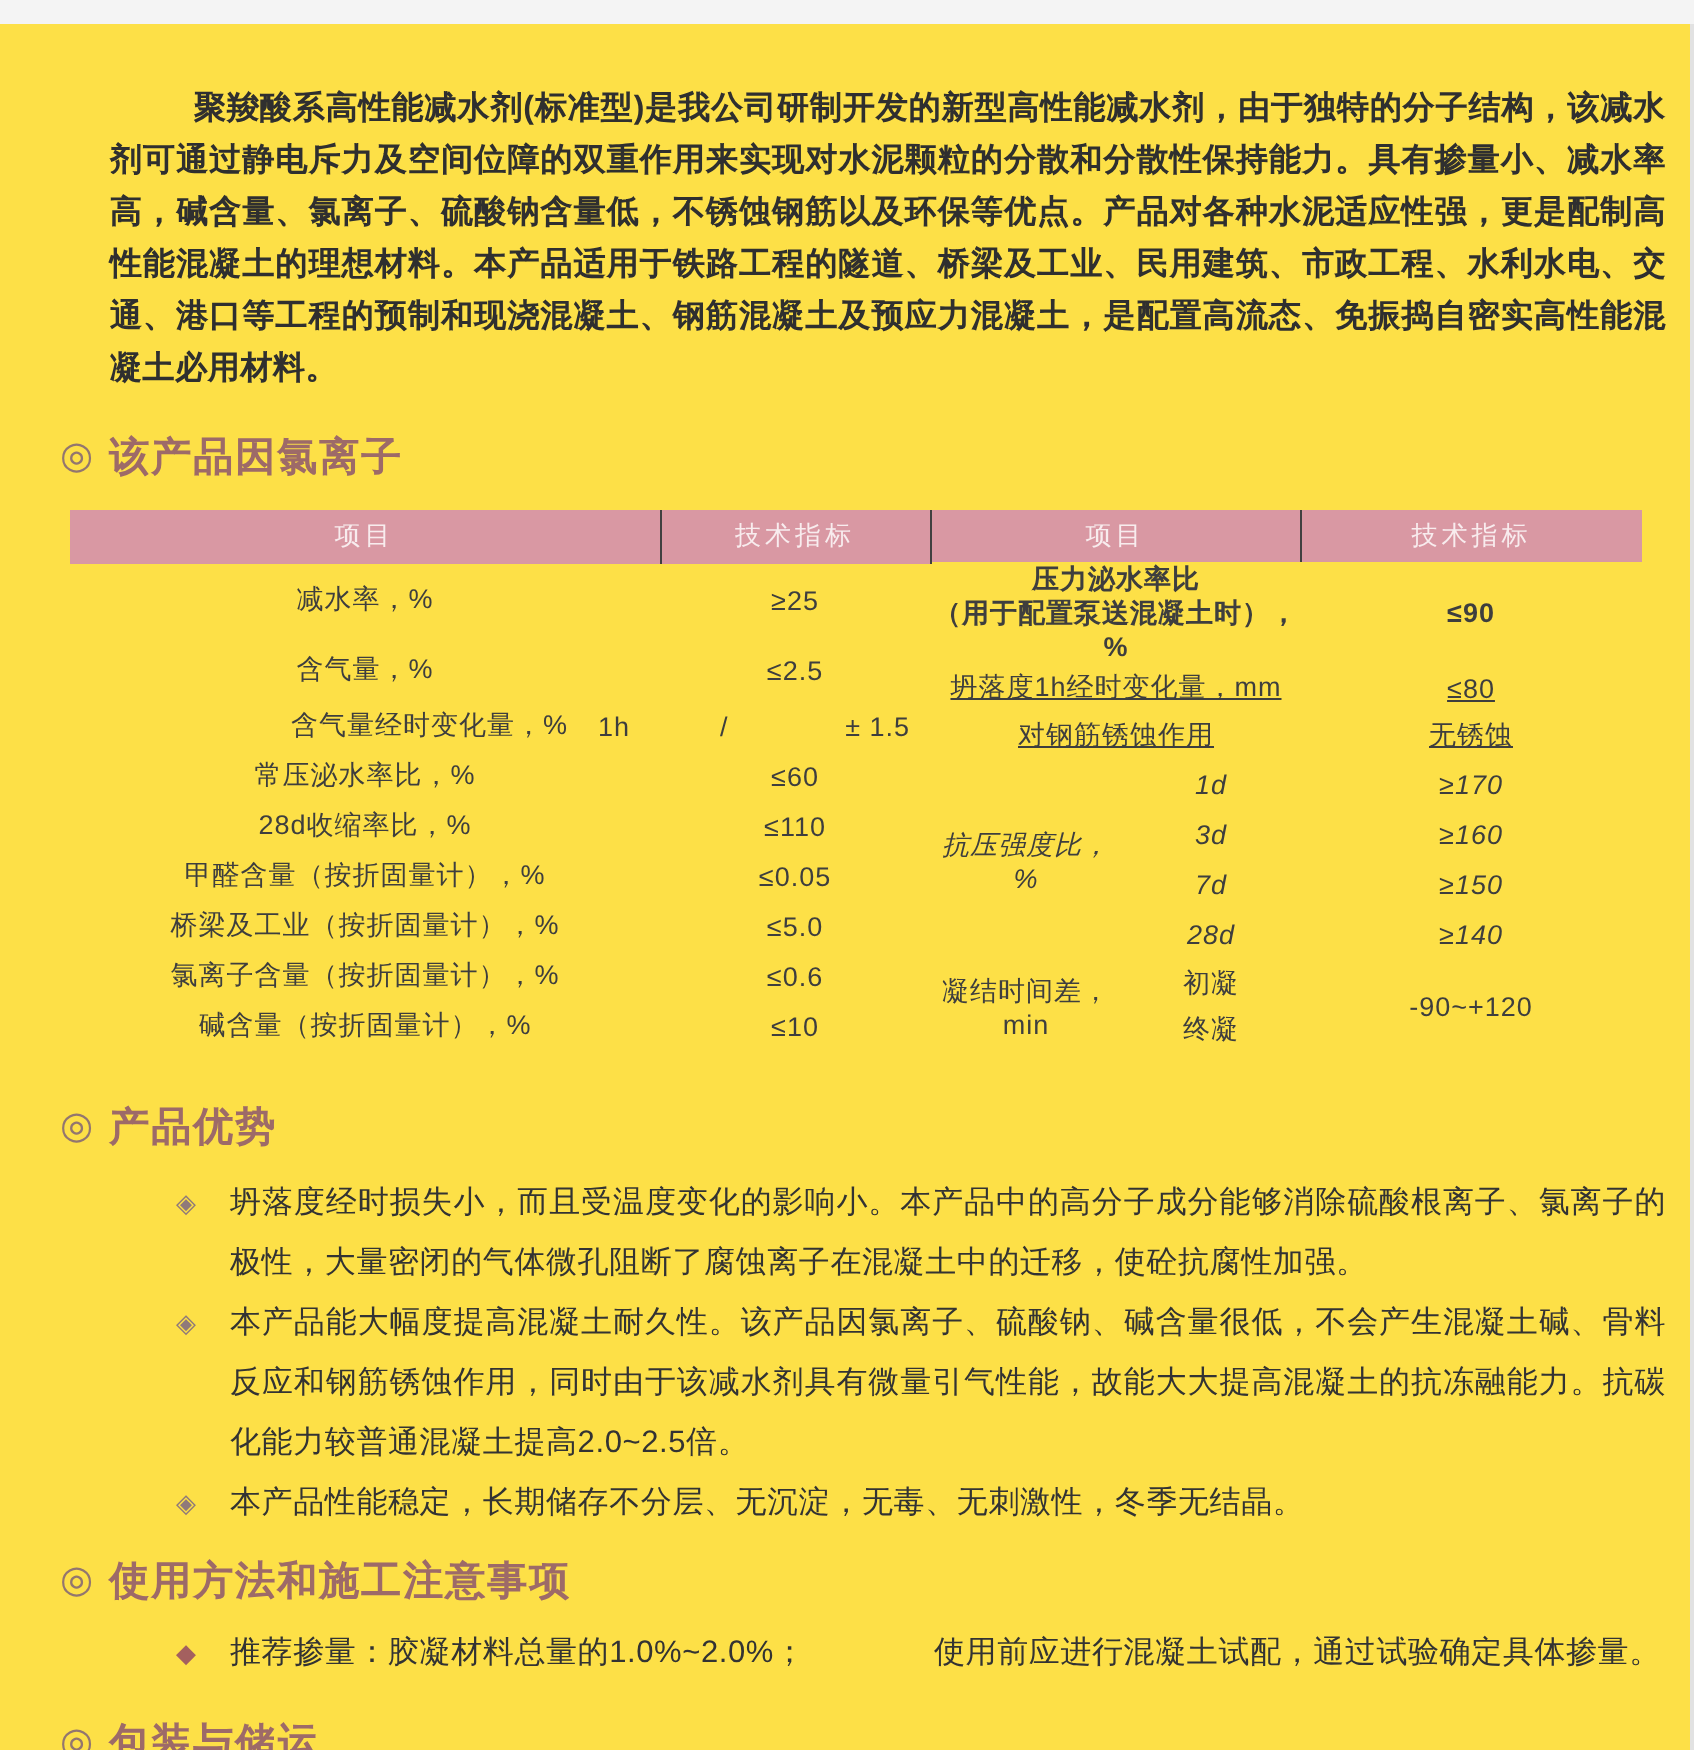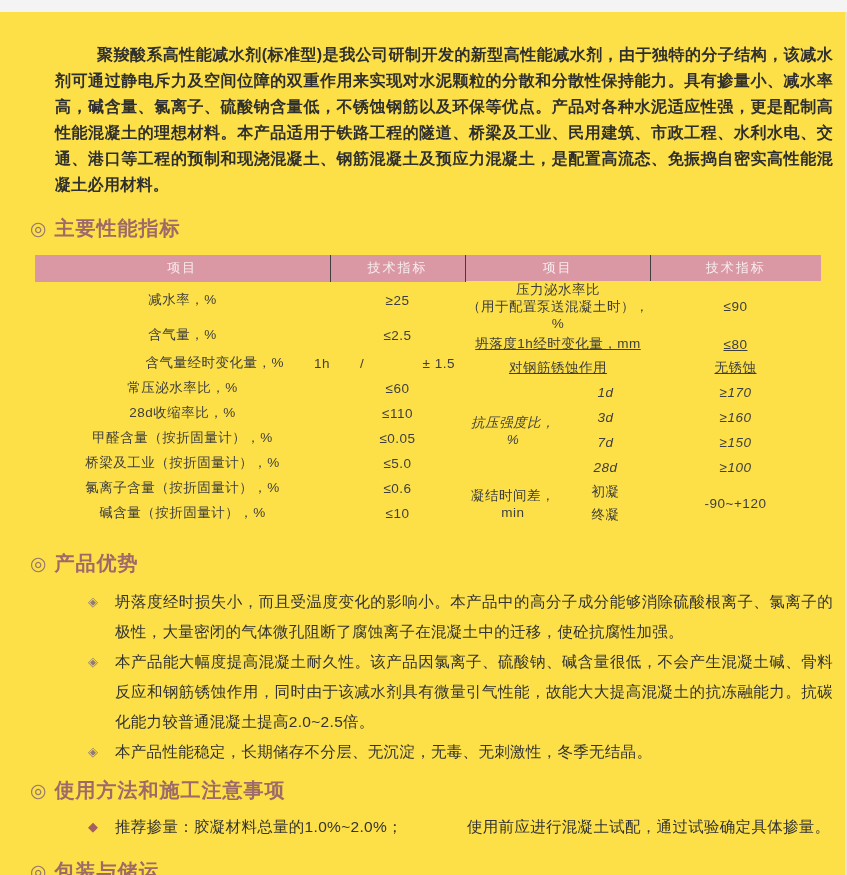--- a/index.html
+++ b/index.html
@@ -38,23 +38,23 @@
   .tbl-right th:last-child{border-right:none;}
   td{
     font-size:13.5px;color:#3e3e3e;text-align:center;vertical-align:middle;
     padding:0;letter-spacing:.5px;
   }
   .tbl-left tr.rw1 td{height:37px;}
   .tbl-left tr.rw2 td{height:31px;}
   .tbl-left tr.rw td{height:24.5px;}
   .flexlab{display:flex;align-items:center;}
   .flexlab .lab{flex:1;text-align:right;}
-  .flexlab .sub{width:46px;text-align:right;}
+  .flexlab .sub{width:46px;text-align:center;}
   .flexval{display:flex;align-items:center;justify-content:space-between;padding:0 10px 0 30px;}
-  .tbl-right tr.r-tall td{height:48px;}
+  .tbl-right tr.r-tall td{height:48px;font-weight:bold;}
   .tbl-right tr.r-std td{height:24px;text-decoration:underline;}
   .tbl-right tr.r-age td{height:25px;font-style:italic;}
   .tbl-right tr.r-set td{height:23px;}
   .two-line{line-height:17px;font-size:13.5px;}
   
   .blist{list-style:none;margin:0;padding:0 12px 0 88px;}
   .blist li{
     position:relative;padding-left:27px;font-size:15.5px;line-height:30px;
     color:#333;text-align:justify;letter-spacing:.3px;
   }
@@ -68,21 +68,21 @@
 </style>
 </head>
 <body>
 
 <div class="page">
 
   <p class="intro">聚羧酸系高性能减水剂(标准型)是我公司研制开发的新型高性能减水剂，由于独特的分子结构，该减水剂可通过静电斥力及空间位障的双重作用来实现对水泥颗粒的分散和分散性保持能力。具有掺量小、减水率高，碱含量、氯离子、硫酸钠含量低，不锈蚀钢筋以及环保等优点。产品对各种水泥适应性强，更是配制高性能混凝土的理想材料。本产品适用于铁路工程的隧道、桥梁及工业、民用建筑、市政工程、水利水电、交通、港口等工程的预制和现浇混凝土、钢筋混凝土及预应力混凝土，是配置高流态、免振捣自密实高性能混凝土必用材料。</p>
 
   <div class="section-title st-perf">
     <span class="marker">◎</span>
-    <span>主要性能指标</span>
+    <span>该产品因氯离子</span>
   </div>
 
   <div class="tables">
 
     <table class="tbl-left">
       <colgroup>
           <col style="width:295px">
           <col style="width:135px">
         </colgroup>
       <tbody>
@@ -173,21 +173,21 @@
         <tr class="r-age">
           <td>3d</td>
           <td>≥160</td>
         </tr>
         <tr class="r-age">
           <td>7d</td>
           <td>≥150</td>
         </tr>
         <tr class="r-age">
           <td>28d</td>
-          <td>≥100</td>
+          <td>≥140</td>
         </tr>
         <tr class="r-set">
           <td rowspan="2">凝结时间差，min</td>
           <td>初凝</td>
           <td rowspan="2">-90~+120</td>
         </tr>
         <tr class="r-set">
           <td>终凝</td>
         </tr>
       </tbody>

